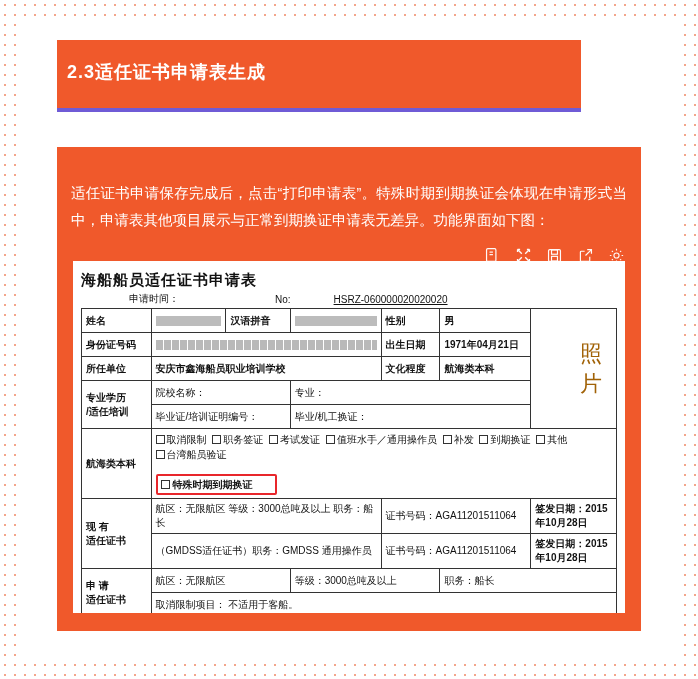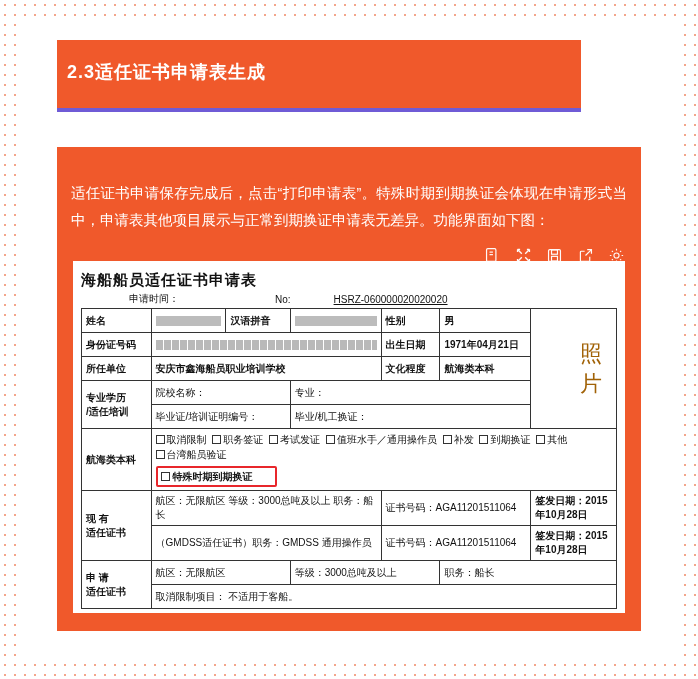--- a/index.html
+++ b/index.html
@@ -96,21 +96,21 @@
     font-family:"Liberation Serif","DejaVu Serif",serif;
   }
   .cb{display:inline-block;margin-right:3px;}
   .cb:before{
     content:"";display:inline-block;width:7px;height:7px;
     border:1px solid #333;margin-right:2px;vertical-align:-1px;
     background:#fff;
   }
   .applyform-cell{line-height:15px;}
   .hl-wrap{
-    display:inline-block;margin-top:4px;
+    display:inline-block;margin-top:12px;
     border:2px solid #e8262b;border-radius:2px;
     padding:1px 22px 1px 3px;
   }
   .hl-wrap .cbk{
     display:inline-block;font-weight:bold;
   }
   .hl-wrap .cbk:before{
     content:"";display:inline-block;width:7px;height:7px;
     border:1px solid #333;margin-right:3px;vertical-align:-1px;
     background:#fff;

